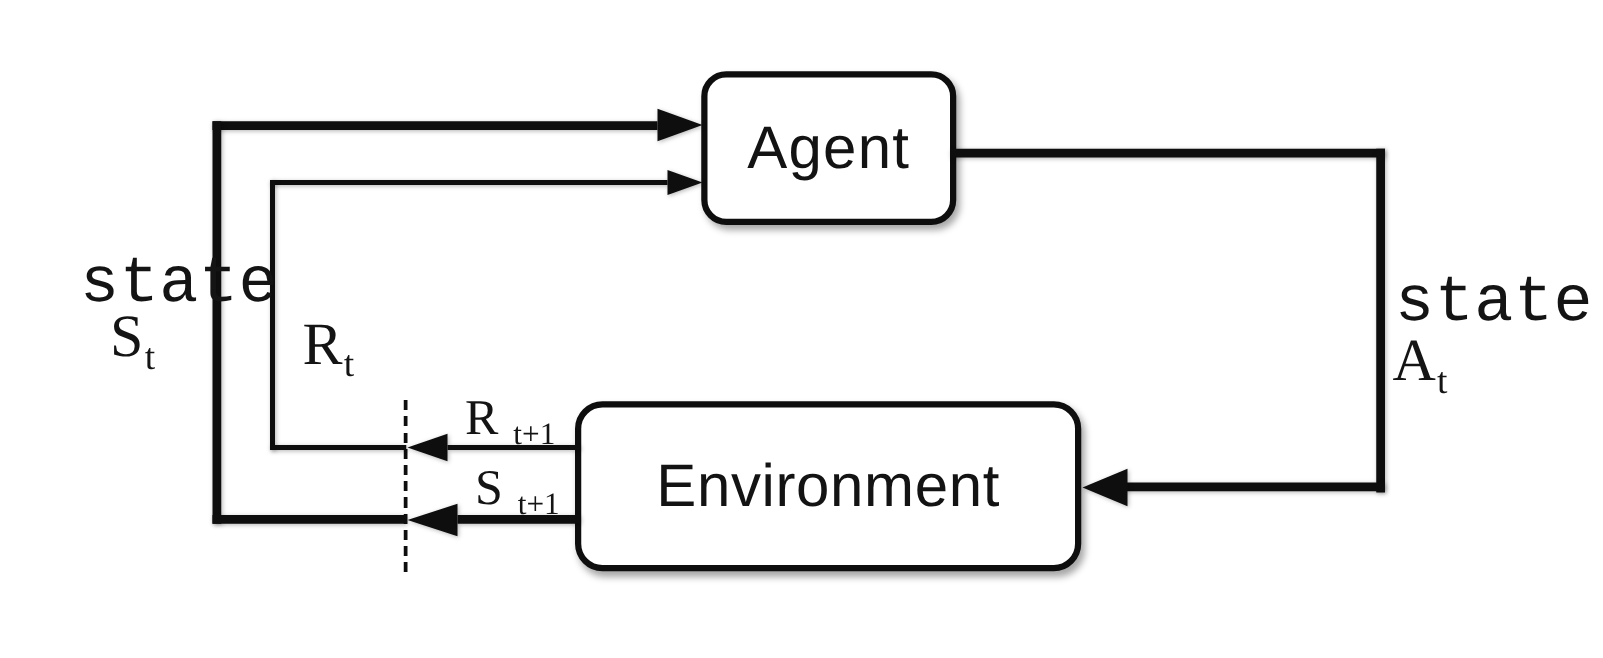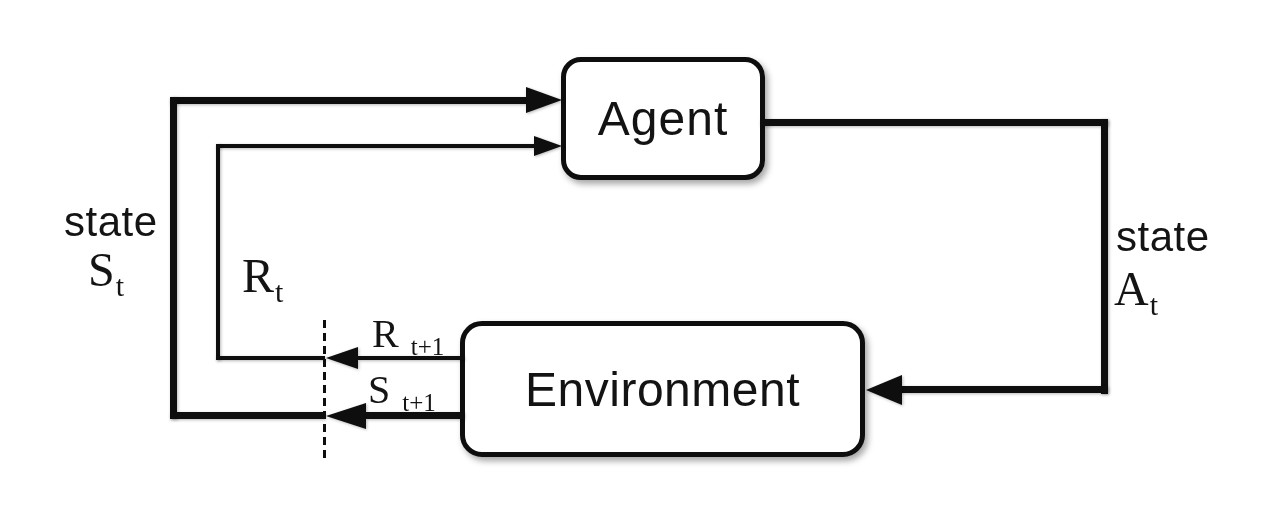--- a/index.html
+++ b/index.html
@@ -32,22 +32,22 @@
     position:absolute;width:0;height:0;border-style:solid;
     filter:drop-shadow(1px 1.5px 1.5px rgba(0,0,0,0.28));
   }
   .arr.right{border-color:transparent transparent transparent var(--line);}
   .arr.left{border-color:transparent var(--line) transparent transparent;}
   .dashed{
     position:absolute;width:3px;
     background-image:repeating-linear-gradient(to bottom,var(--line) 0 8px,transparent 8px 13px);
   }
   .word{
-    position:absolute;font-size:42px;color:#141414;
-    font-family:Liberation Sans, sans-serif;letter-spacing:0.5px;white-space:nowrap;
+    position:absolute;font-size:52px;color:#141414;
+    font-family:Liberation Mono, monospace;letter-spacing:0.5px;white-space:nowrap;
   }
   .math{
     position:absolute;color:#141414;
     font-family:"Liberation Serif","DejaVu Serif",serif;white-space:nowrap;
   }
   .math .base{font-size:48px;}
   .math .sub{font-size:30px;position:relative;top:10px;margin-left:1px;}
   .math.small .base{font-size:40px;}
   .math.small .sub{font-size:25px;top:8px;margin-left:12px;}
 </style>
@@ -96,17 +96,17 @@
 
   <div class="word" style="left:1116px;top:213px;">state</div>
   <div class="math" style="left:1114px;top:261px;">
     <span class="base">A</span><span class="sub">t</span>
   </div>
 
   <div class="math small" style="left:372px;top:310px;">
     <span class="base">R</span><span class="sub">t+1</span>
   </div>
 
-  <div class="math small" style="left:368px;top:366px;">
+  <div class="math small" style="left:380px;top:366px;">
     <span class="base">S</span><span class="sub">t+1</span>
   </div>
 
 </div>
 
 </body></html>

